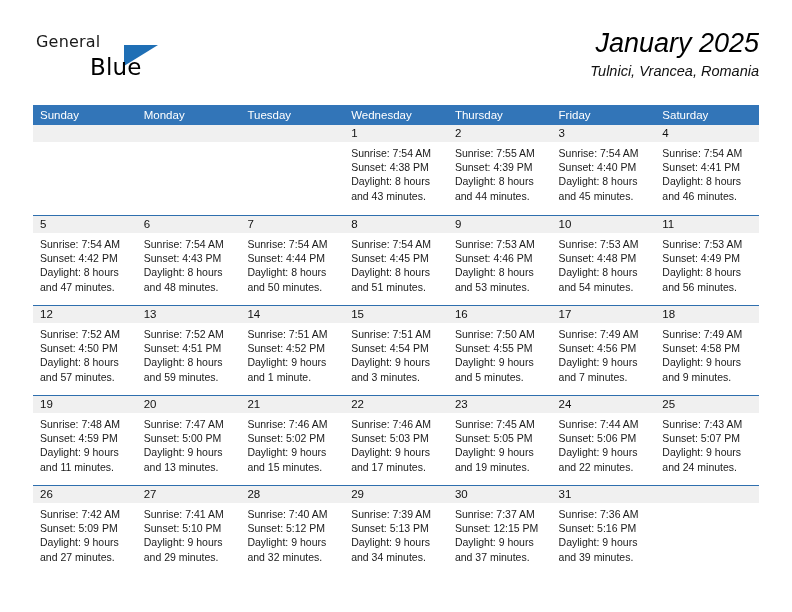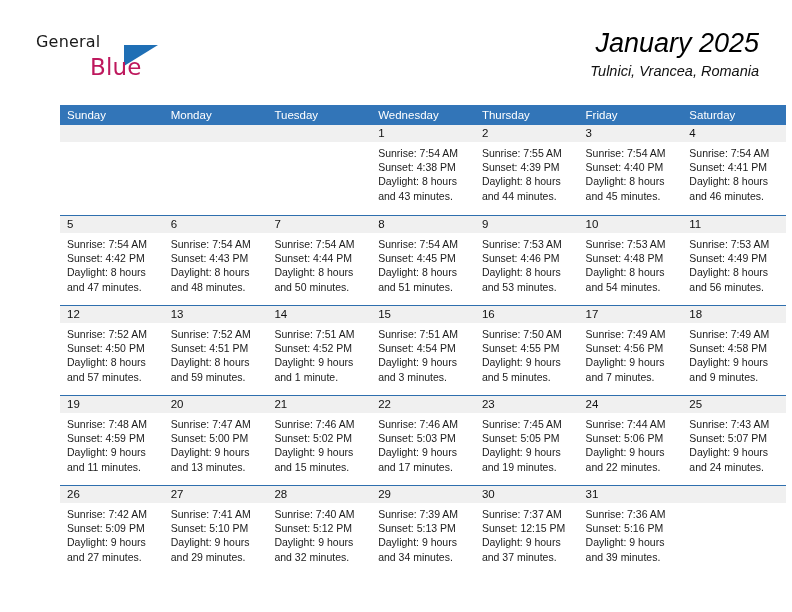--- a/index.html
+++ b/index.html
@@ -45,21 +45,21 @@
     color: #1a1a1a;
     font-family: "DejaVu Sans", sans-serif;
     font-weight: 400;
   }
   .brand-blue {
     position: absolute;
     left: 57px;
     top: 22px;
     font-size: 23px;
     letter-spacing: 0.2px;
-    color: #be185d;
+    color: #000000;
     font-family: "DejaVu Sans", sans-serif;
     font-weight: 400;
   }
   .brand-triangle {
     position: absolute;
     left: 91px;
     top: 13px;
     width: 0;
     height: 0;
     border-left: 34px solid #1f6fb5;
@@ -89,21 +89,20 @@
     white-space: nowrap;
     font-family: "Liberation Sans", sans-serif;
   }
 
   
   .calendar {
     position: absolute;
     left: 33px;
     top: 105px;
     width: 726px;
-    margin-left: 27px;
   }
   .weekdays {
     display: flex;
     background: #3275b8;
     height: 20px;
   }
   .weekday {
     flex: 1 1 0;
     color: #ffffff;
     font-size: 11.5px;

